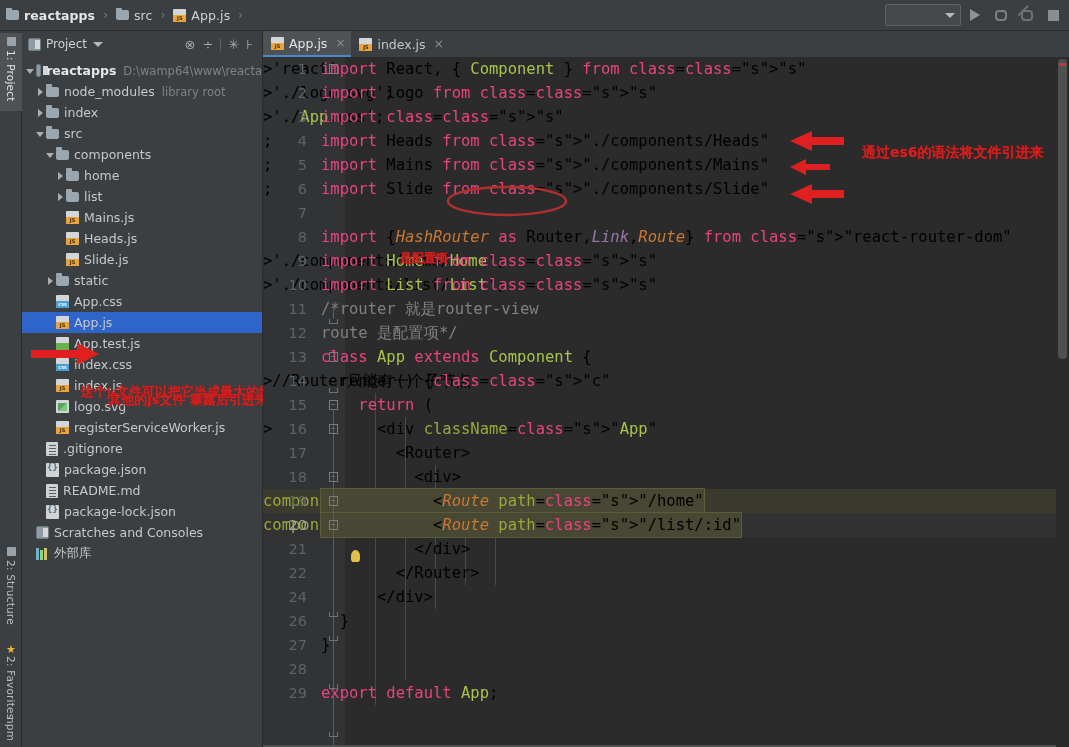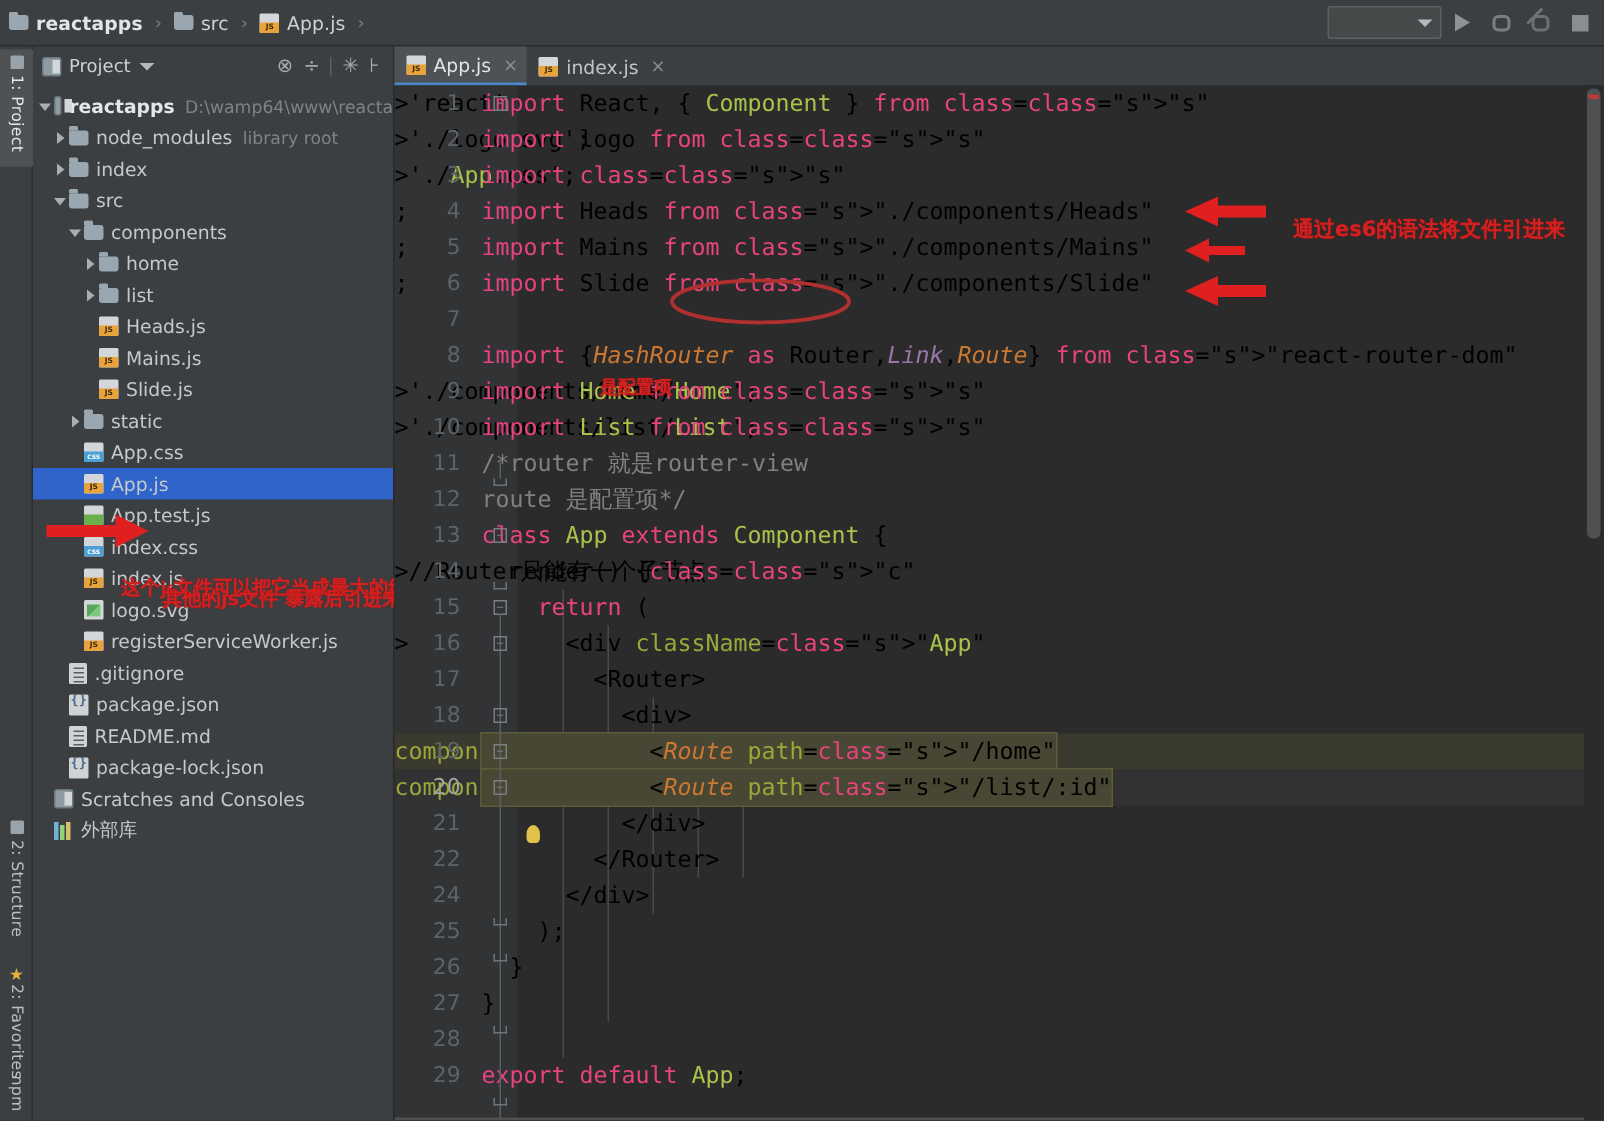--- a/index.html
+++ b/index.html
@@ -328,29 +328,29 @@
           <span class="arrow closed"></span>
           <span class="ic ic-folder"></span>
           <span class="label">list</span>
         </div>
         <div class="row">
           <span class="spacer"></span>
           <span class="spacer"></span>
           <span class="spacer"></span>
           <span class="spacer"></span>
           <span class="ic ic-js"></span>
+          <span class="label">Mains.js</span>
+        </div>
+        <div class="row">
+          <span class="spacer"></span>
+          <span class="spacer"></span>
+          <span class="spacer"></span>
+          <span class="spacer"></span>
+          <span class="ic ic-js"></span>
           <span class="label">Heads.js</span>
-        </div>
-        <div class="row">
-          <span class="spacer"></span>
-          <span class="spacer"></span>
-          <span class="spacer"></span>
-          <span class="spacer"></span>
-          <span class="ic ic-js"></span>
-          <span class="label">Mains.js</span>
         </div>
         <div class="row">
           <span class="spacer"></span>
           <span class="spacer"></span>
           <span class="spacer"></span>
           <span class="spacer"></span>
           <span class="ic ic-js"></span>
           <span class="label">Slide.js</span>
         </div>
         <div class="row">
@@ -529,24 +529,20 @@
             <span class="num">21</span>
             <span class="code">          &lt;/div&gt;</span>
           </div>
           <div class="ln">
             <span class="num">22</span>
             <span class="code">        &lt;/Router&gt;</span>
           </div>
           <div class="ln">
             <span class="num">24</span>
             <span class="code">      &lt;/div&gt;</span>
-          </div>
-          <div class="ln">
-            <span class="num">25</span>
-            <span class="code">    );</span>
           </div>
           <div class="ln">
             <span class="num">26</span>
             <span class="code">  }</span>
           </div>
           <div class="ln">
             <span class="num">27</span>
             <span class="code">}</span>
           </div>
           <div class="ln">

